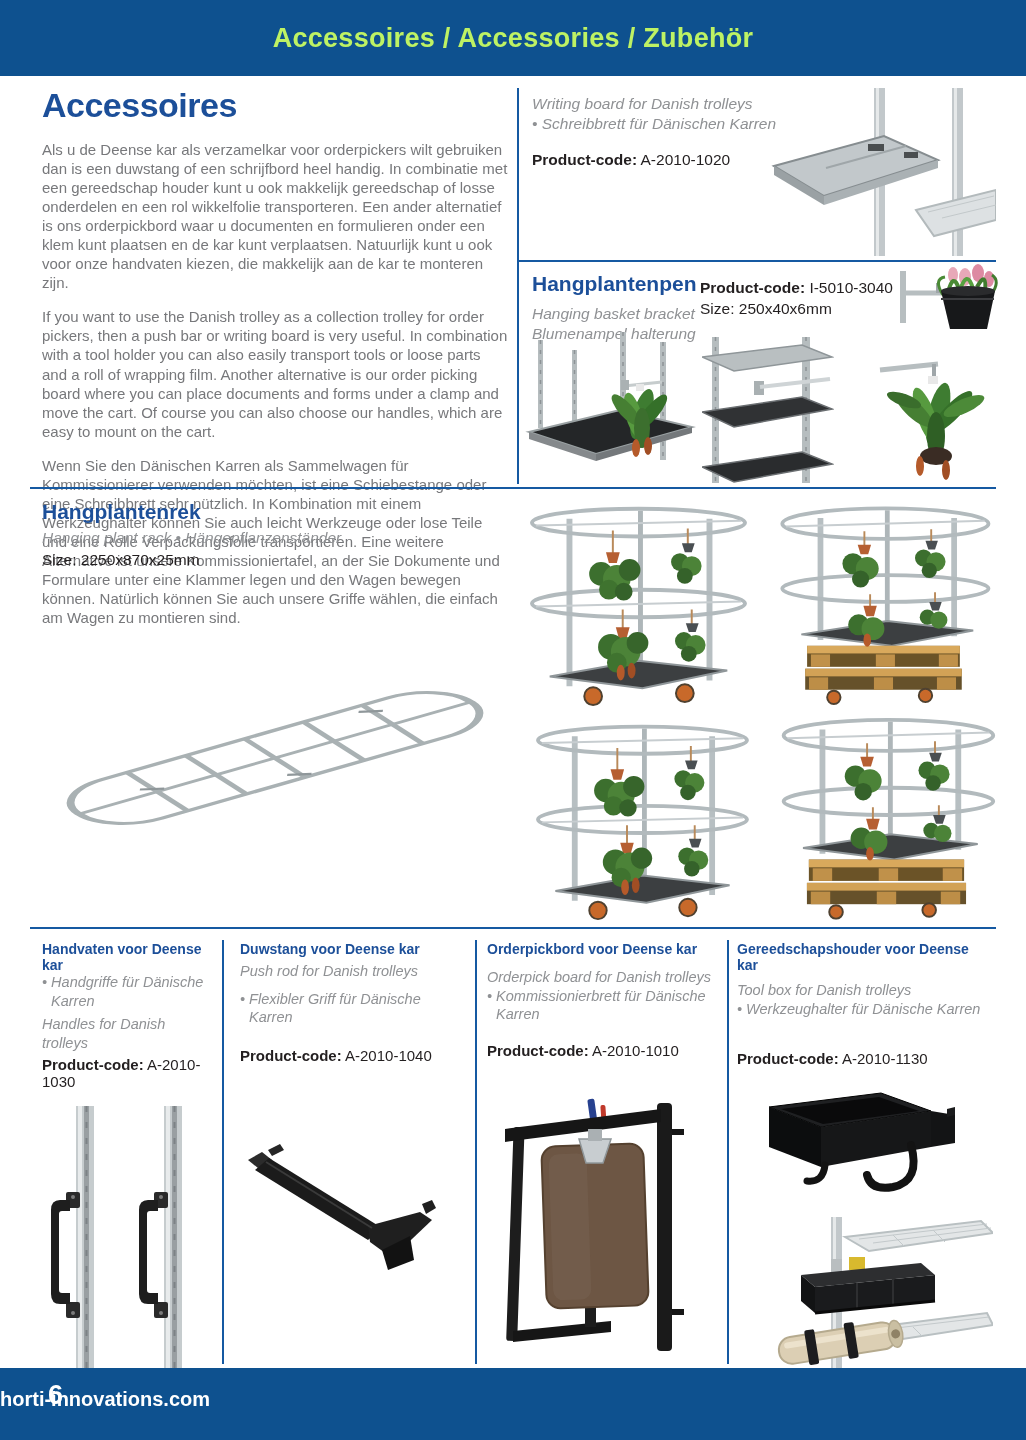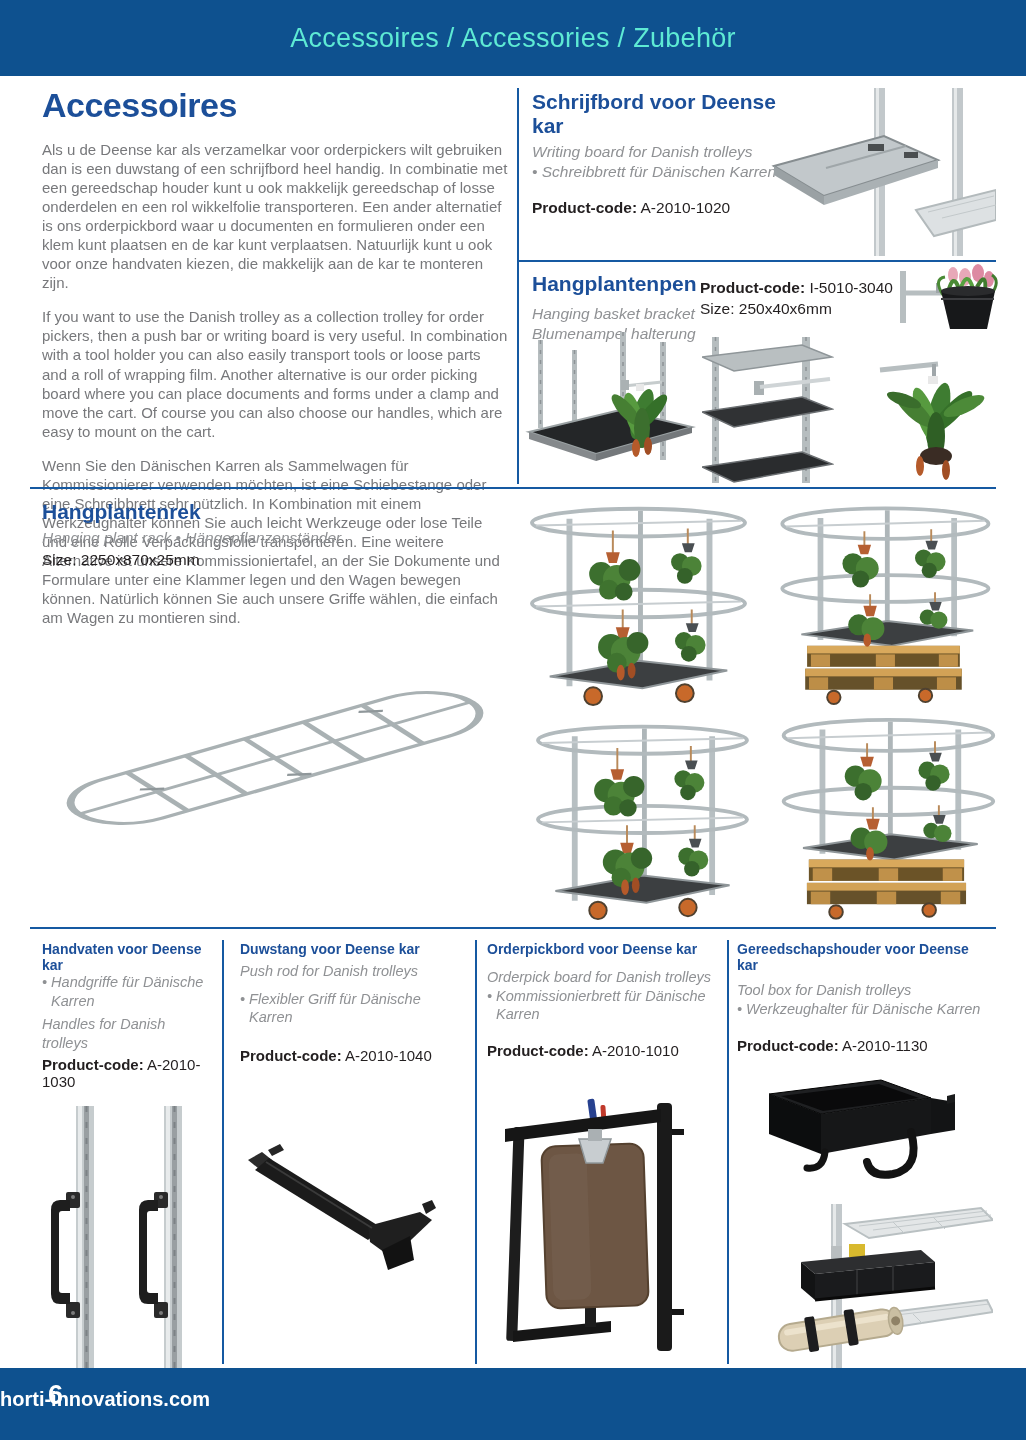--- a/index.html
+++ b/index.html
@@ -1,21 +1,21 @@
 <!DOCTYPE html>
 <html><head>
 <meta charset="utf-8">
 <style>
   html,body{margin:0;padding:0}
   body{width:1026px;height:1440px;position:relative;background:#ffffff;
        font-family:"Liberation Sans",sans-serif;color:#231f20;overflow:hidden}
   .abs{position:absolute}
   .band{position:absolute;left:0;width:100%;background:#0e518f}
   #top-band{top:0;height:76px;display:flex;align-items:center;justify-content:center}
-  #top-band .t{color:#5eead4;font-size:27px;font-weight:normal;letter-spacing:.3px}
+  #top-band .t{color:#bef264;font-size:27px;font-weight:bold;letter-spacing:.3px}
   #bottom-band{top:1368px;height:72px}
   #bottom-band .pg{position:absolute;left:48px;top:12px;color:#fff;font-size:27px;font-weight:bold}
   #bottom-band .site{position:absolute;left:0;width:100%;top:20px;color:#fff;font-size:20px;font-weight:bold}
   .rule{position:absolute;background:#1559a2}
   h1{margin:0;font-size:34px;color:#1c4f99;letter-spacing:-.5px}
   h2{margin:0;font-size:21px;color:#1c4f99}
   h3{margin:0;font-size:14px;color:#1c4f99;line-height:1.12}
   .sub{font-style:italic;color:#8f9194;font-size:15.5px;line-height:1.32;margin-top:4px}
   .sub2{font-style:italic;color:#8f9194;font-size:14.5px;line-height:1.3;margin-top:4px}
   .hang{padding-left:9px;text-indent:-9px}
@@ -152,21 +152,20 @@
 
 <div class="rule" style="left:517px;top:88px;width:2px;height:396px"></div>
 <div class="rule" style="left:517px;top:260px;width:479px;height:2px"></div>
 <div class="rule" style="left:30px;top:487px;width:966px;height:2px"></div>
 <div class="rule" style="left:30px;top:927px;width:966px;height:2px"></div>
 <div class="rule" style="left:222px;top:940px;width:2px;height:424px"></div>
 <div class="rule" style="left:475px;top:940px;width:2px;height:424px"></div>
 <div class="rule" style="left:727px;top:940px;width:2px;height:424px"></div>
 
 <section class="abs" style="left:532px;top:90px;width:280px">
-  <h2>Schrijfbord voor Deense kar</h2>
   <div class="sub">Writing board for Danish trolleys</div>
   <div class="sub hang" style="margin-top:0">• Schreibbrett für Dänischen Karren</div>
   <div class="code">
     <b>Product-code:</b> <span>A-2010-1020</span>
   </div>
 </section>
 
 <svg class="abs" style="left:756px;top:88px" width="240" height="168" viewBox="0 0 240 168">
   <rect x="118" y="0" width="11" height="168" fill="#c2c8cb"></rect>
     <rect x="120" y="0" width="3" height="168" fill="#e6e9ea"></rect>
@@ -358,21 +357,21 @@
     </g>
     <polygon points="90,68 122,68 114,92 97,92" fill="#c8cdd0" stroke="#8f9699" stroke-width="1.5"></polygon>
     <rect x="99" y="58" width="14" height="12" fill="#aab0b3"></rect>
   </svg>
 </section>
 
 <section class="abs" style="left:737px;top:942px;width:250px">
   <h3>Gereedschapshouder voor Deense kar</h3>
   <div class="sub2" style="margin-top:8px">Tool box for Danish trolleys</div>
   <div class="sub2 hang" style="margin-top:0">• Werkzeughalter für Dänische Karren</div>
-  <div class="code" style="margin-top:18px;font-size:15px">
+  <div class="code" style="margin-top:31px;font-size:15px">
     <b>Product-code:</b> <span>A-2010-1130</span>
   </div>
   <svg style="margin-top:18px;margin-left:24px" width="205" height="118" viewBox="0 0 205 118">
     <polygon points="8,22 120,8 170,26 60,42" fill="#1f2022" stroke="#000" stroke-width="1"></polygon>
     <polygon points="20,24 118,12 158,26 62,39" fill="#0a0a0b"></polygon>
     <polygon points="8,22 60,42 60,82 8,62" fill="#0c0d0e"></polygon>
     <polygon points="60,42 170,26 170,62 60,82" fill="#161718"></polygon>
     <polygon points="170,26 194,30 194,58 170,62" fill="#131415"></polygon>
     <polygon points="186,24 194,22 194,30 186,32" fill="#1b1c1d"></polygon>
     <path d="M150,60 q10,36 -18,42 q-22,4 -26,-12" fill="none" stroke="#131313" stroke-width="8" stroke-linecap="round"></path>

